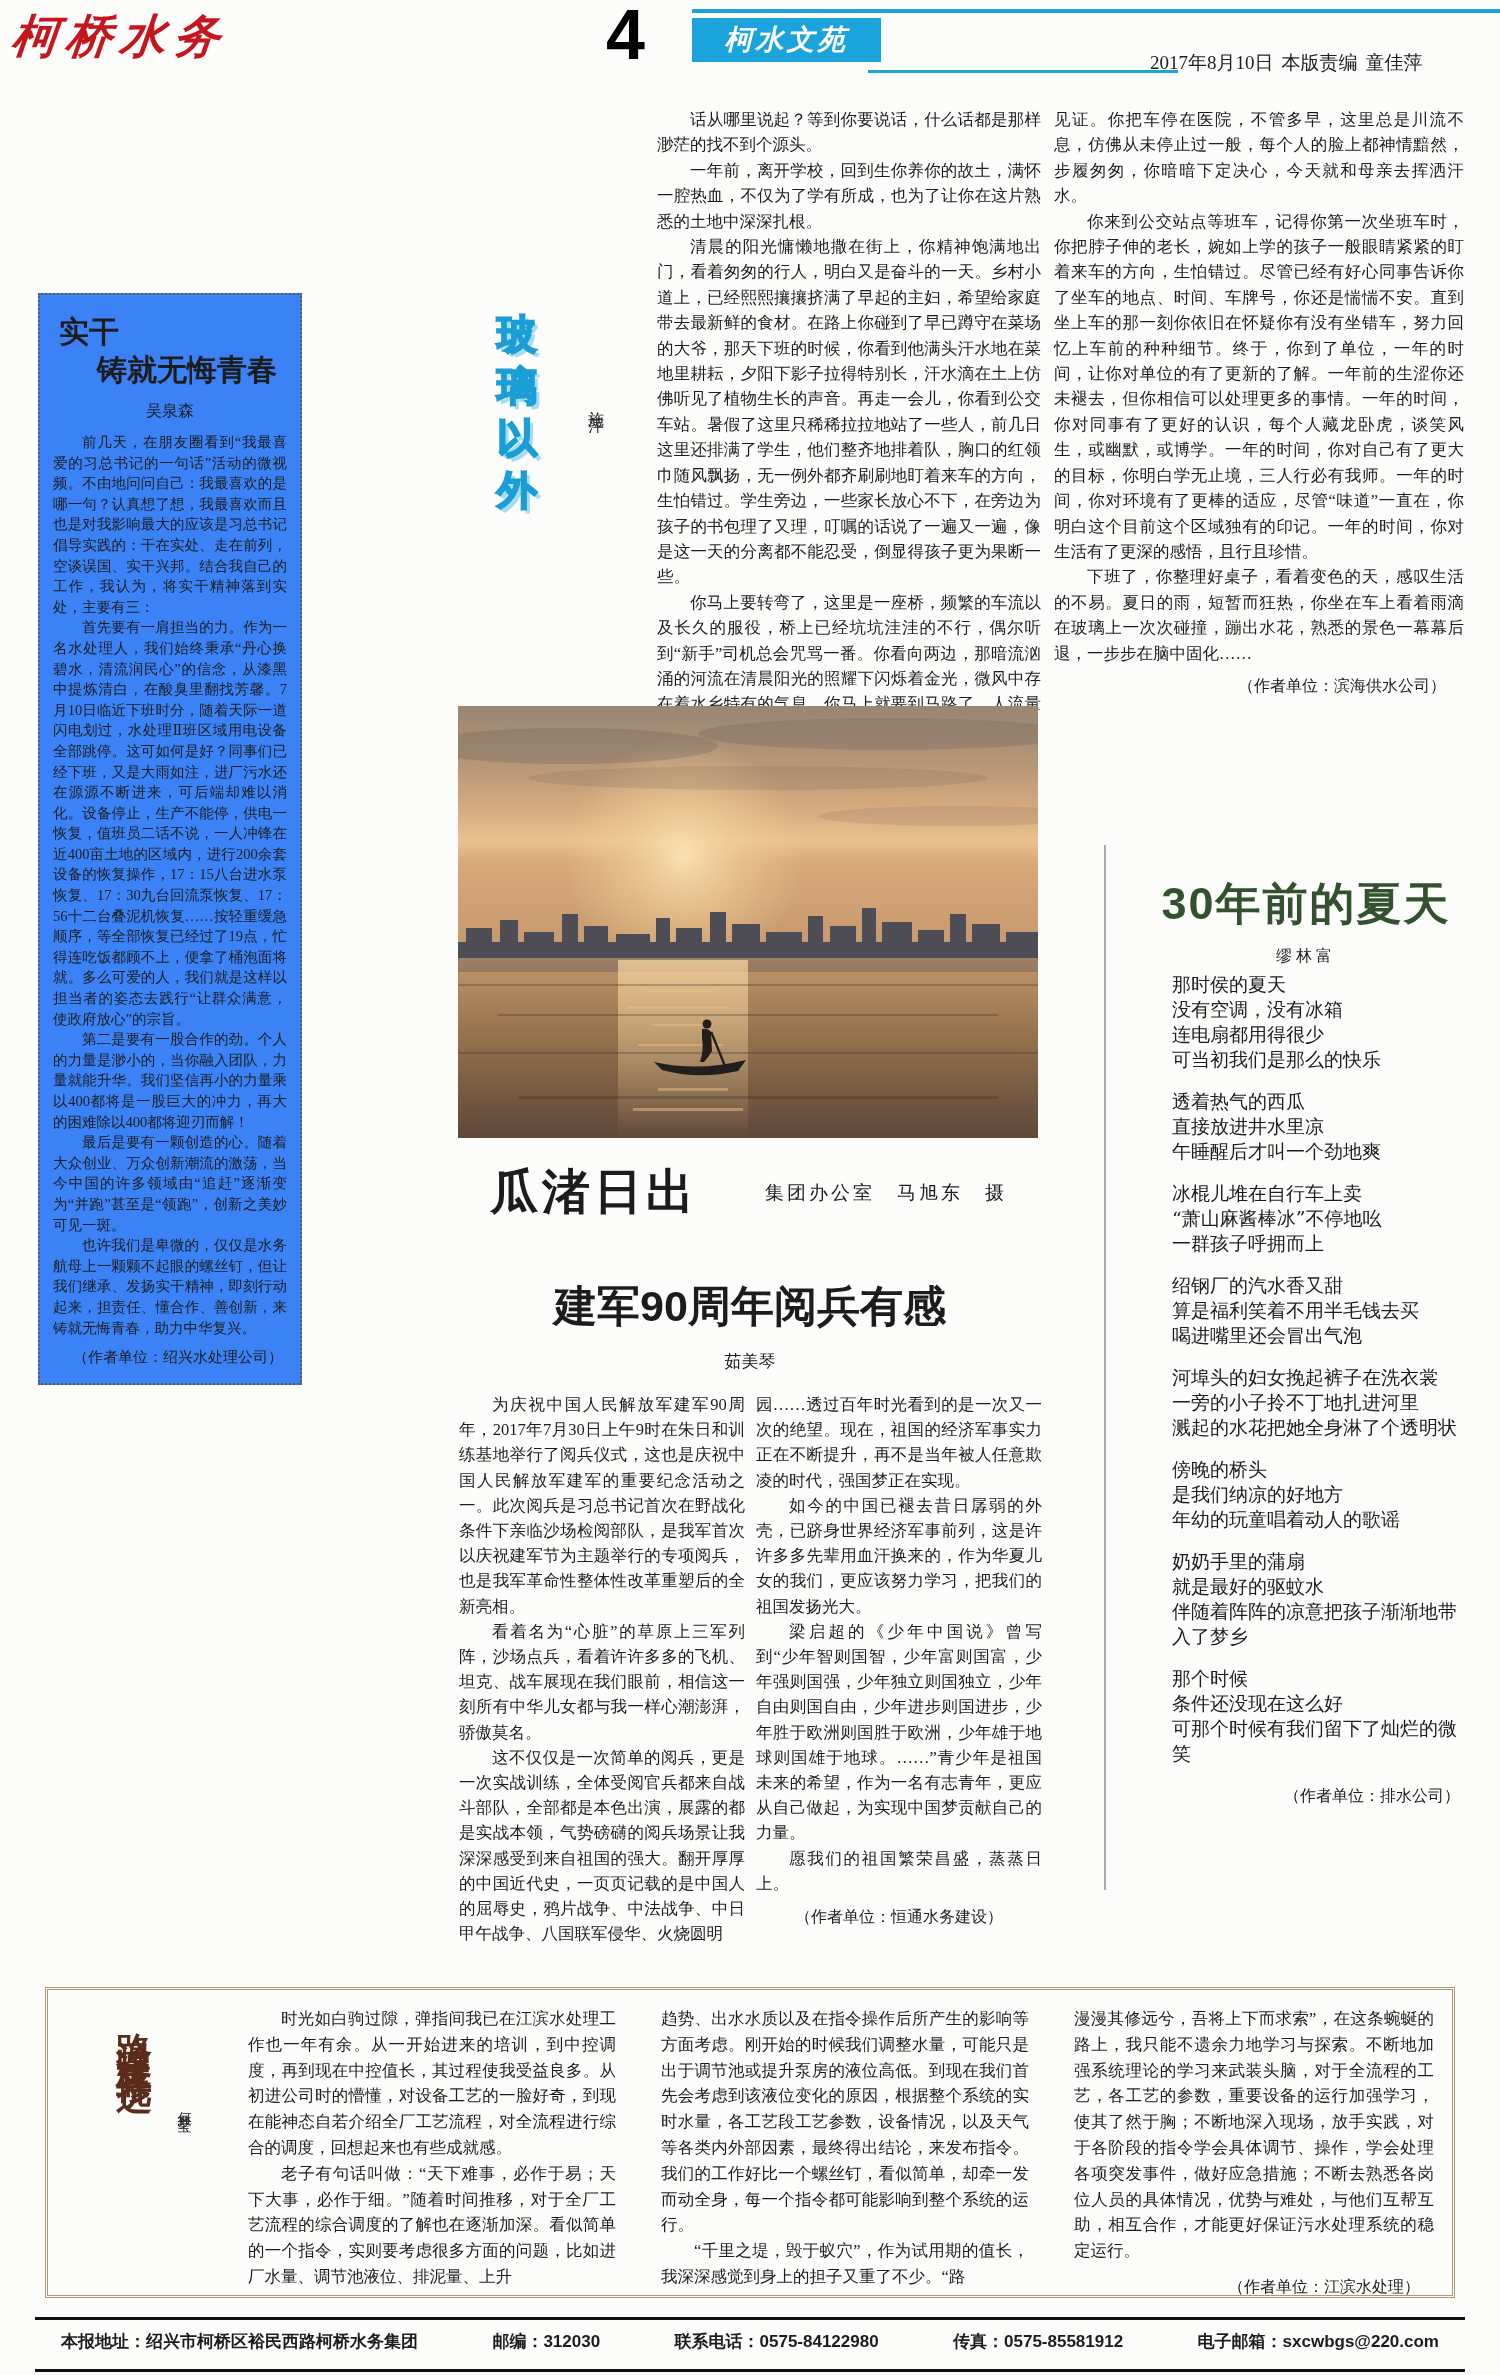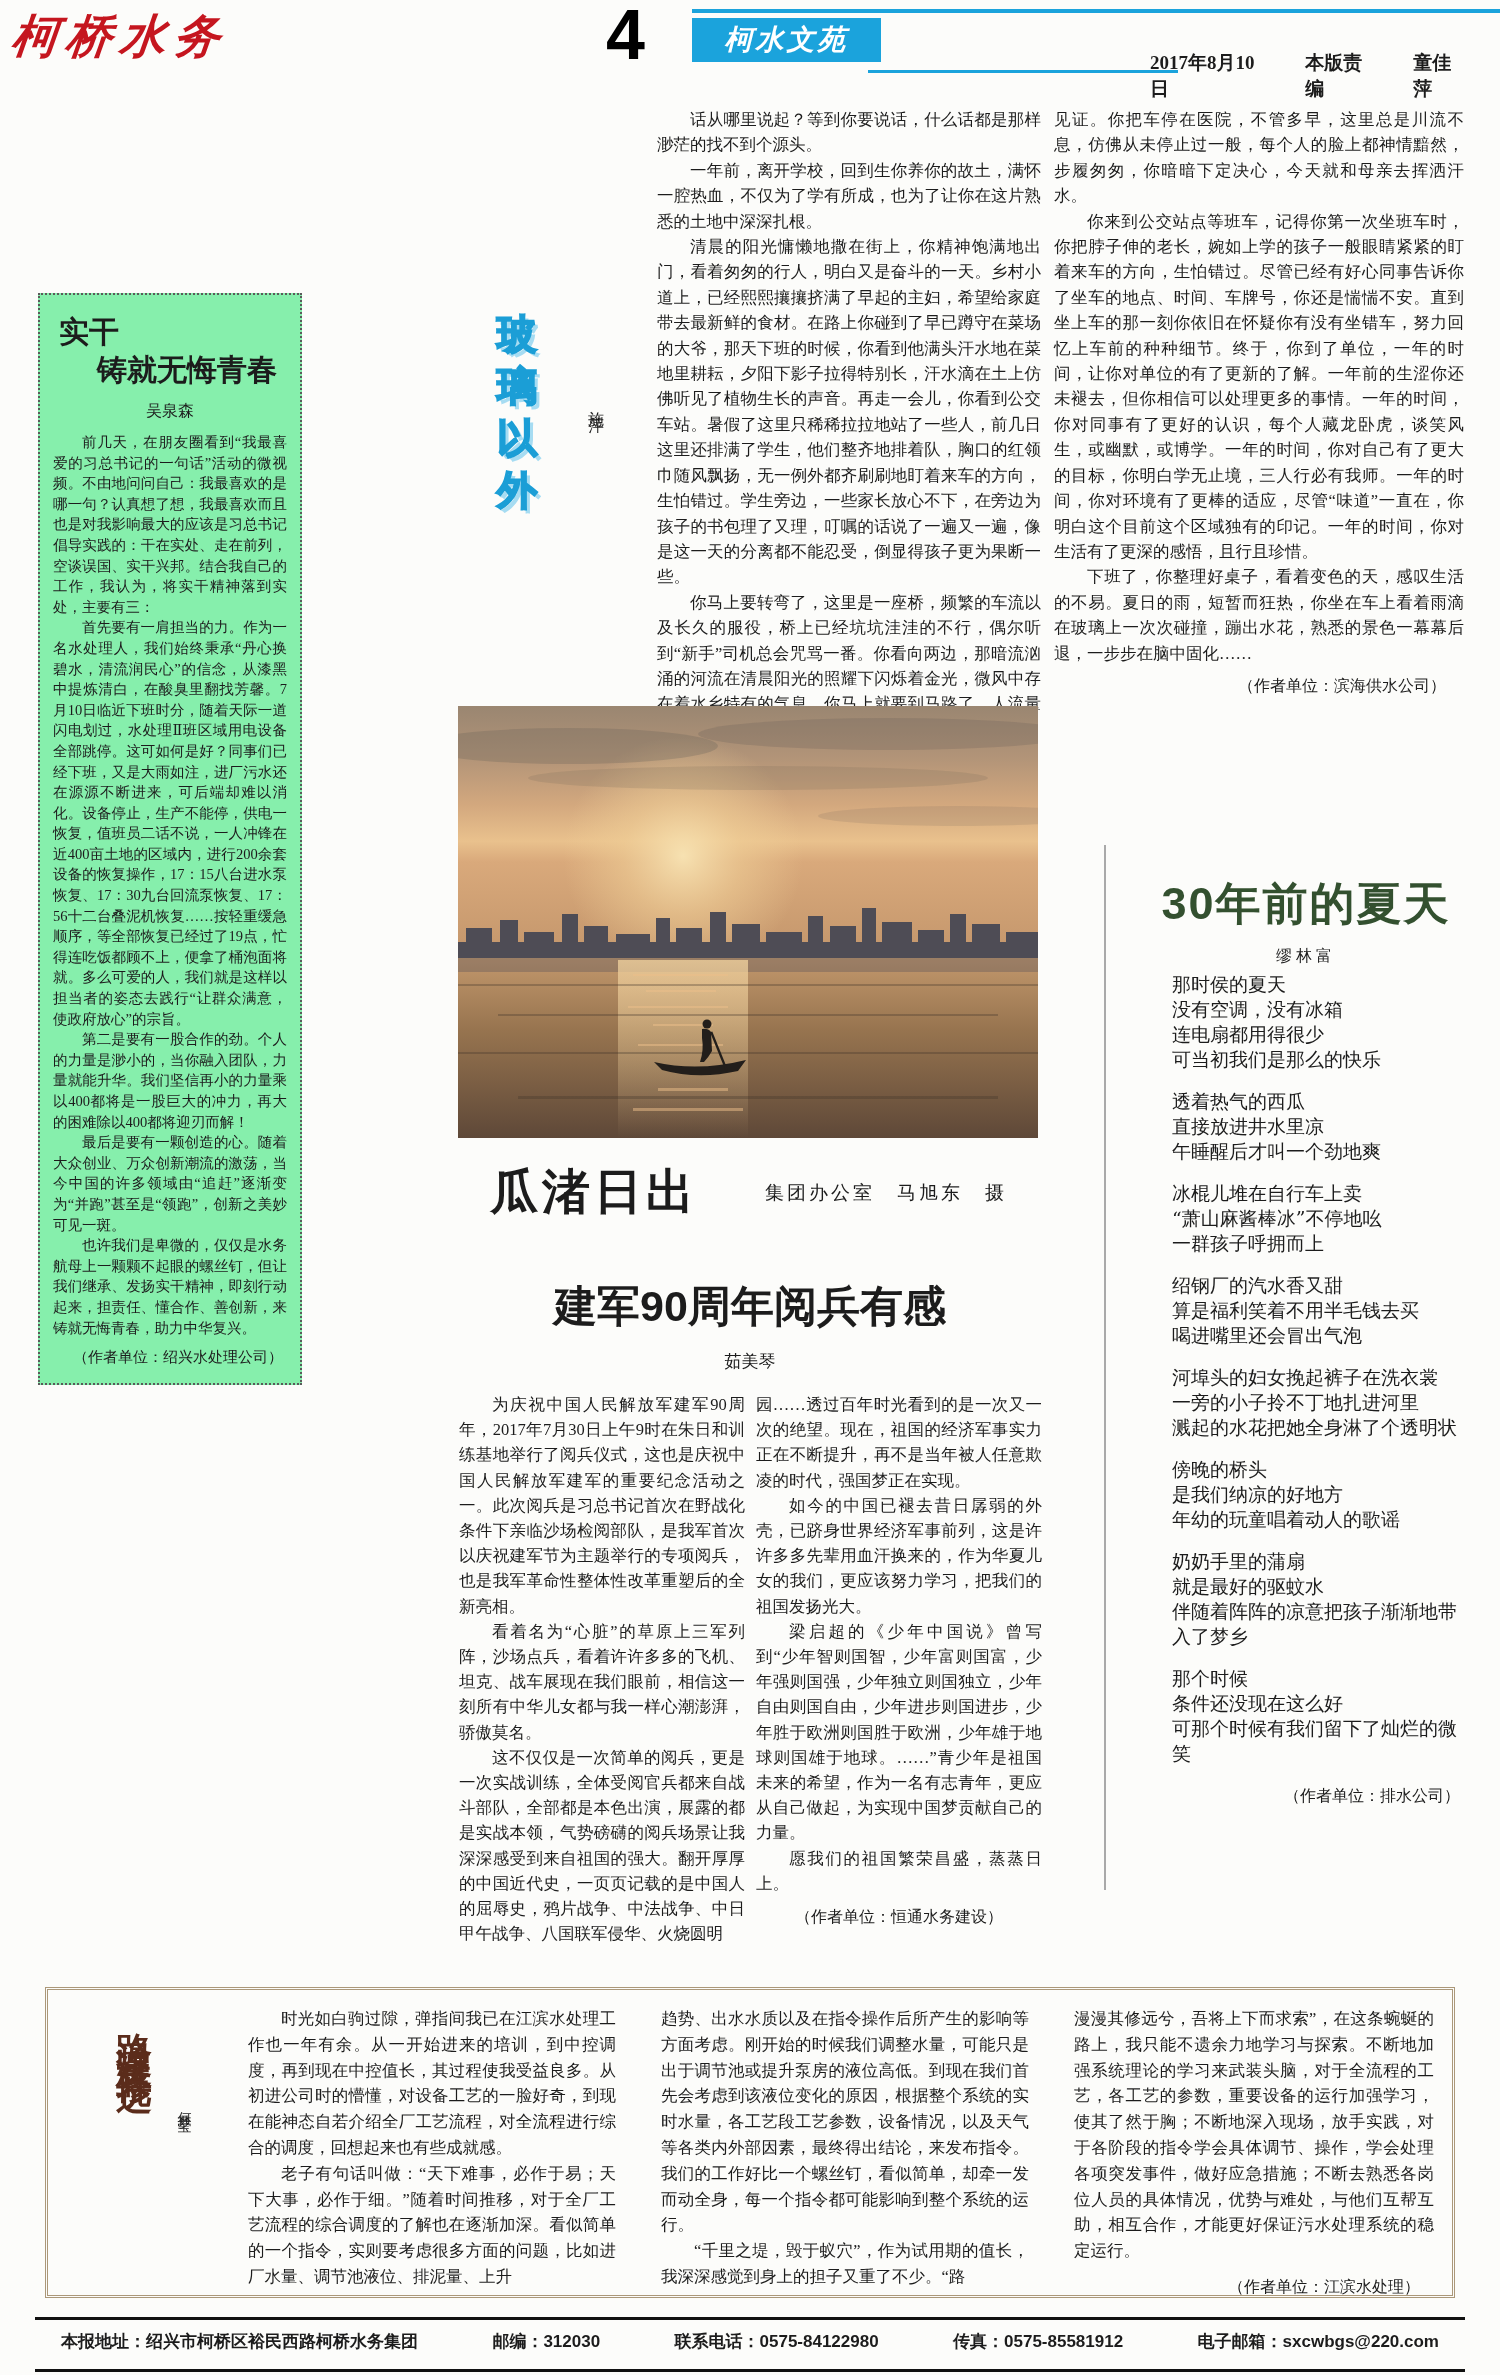--- a/index.html
+++ b/index.html
@@ -11,26 +11,26 @@
 
   
   .masthead { left:12px; top:6px; font-size:46px; font-weight:bold; font-style:italic;
               color:#c5161f; letter-spacing:8px; transform:skewX(-6deg); }
   .page-num { left:606px; top:0px; font-size:70px; font-weight:900; line-height:70px; color:#000; }
   .top-blue-line { left:692px; top:9px; width:808px; height:4px; background:#1ba3dc; }
   .section-box { left:692px; top:18px; width:189px; height:44px; background:#1ba3dc;
                  display:flex; align-items:center; justify-content:center; }
   .section-box span { color:#fff; font-size:28px; font-weight:bold; font-style:italic; letter-spacing:3px; }
   .sub-blue-line { left:868px; top:70px; width:310px; height:3px; background:#1ba3dc; }
-  .dateline { left:1150px; top:50px; width:320px; display:flex; gap:32px; justify-content:flex-start;
-              font-size:19px; font-weight:bold; }
+  .dateline { left:1150px; top:50px; width:320px; display:flex; gap:8px; justify-content:flex-start;
+              font-size:19px; font-weight:normal; }
 
   
   .shigan-box { left:38px; top:293px; width:264px; box-sizing:border-box; border:2px dotted #5a5a5a;
-                padding:20px 13px 16px; background:#86efac; }
+                padding:20px 13px 16px; background:#3b82f6; }
   .shigan-t1 { font-size:30px; font-weight:bold; line-height:34px; margin-left:6px; }
   .shigan-t2 { font-size:30px; font-weight:bold; line-height:34px; margin-left:44px; margin-top:4px; }
   .shigan-author { text-align:center; font-size:16px; margin:14px 0 10px; }
   .shigan-body { font-size:14.5px; line-height:20.6px; text-align:justify; }
   .shigan-body .para { text-indent:2em; }
   .byline { text-align:right; font-size:15px; margin-top:10px; padding-right:4px; }
 
   
   .boli-title { left:497px; top:314px; width:60px; }
   .outline-char { display:block; font-family:"Liberation Sans","DejaVu Sans",sans-serif;

